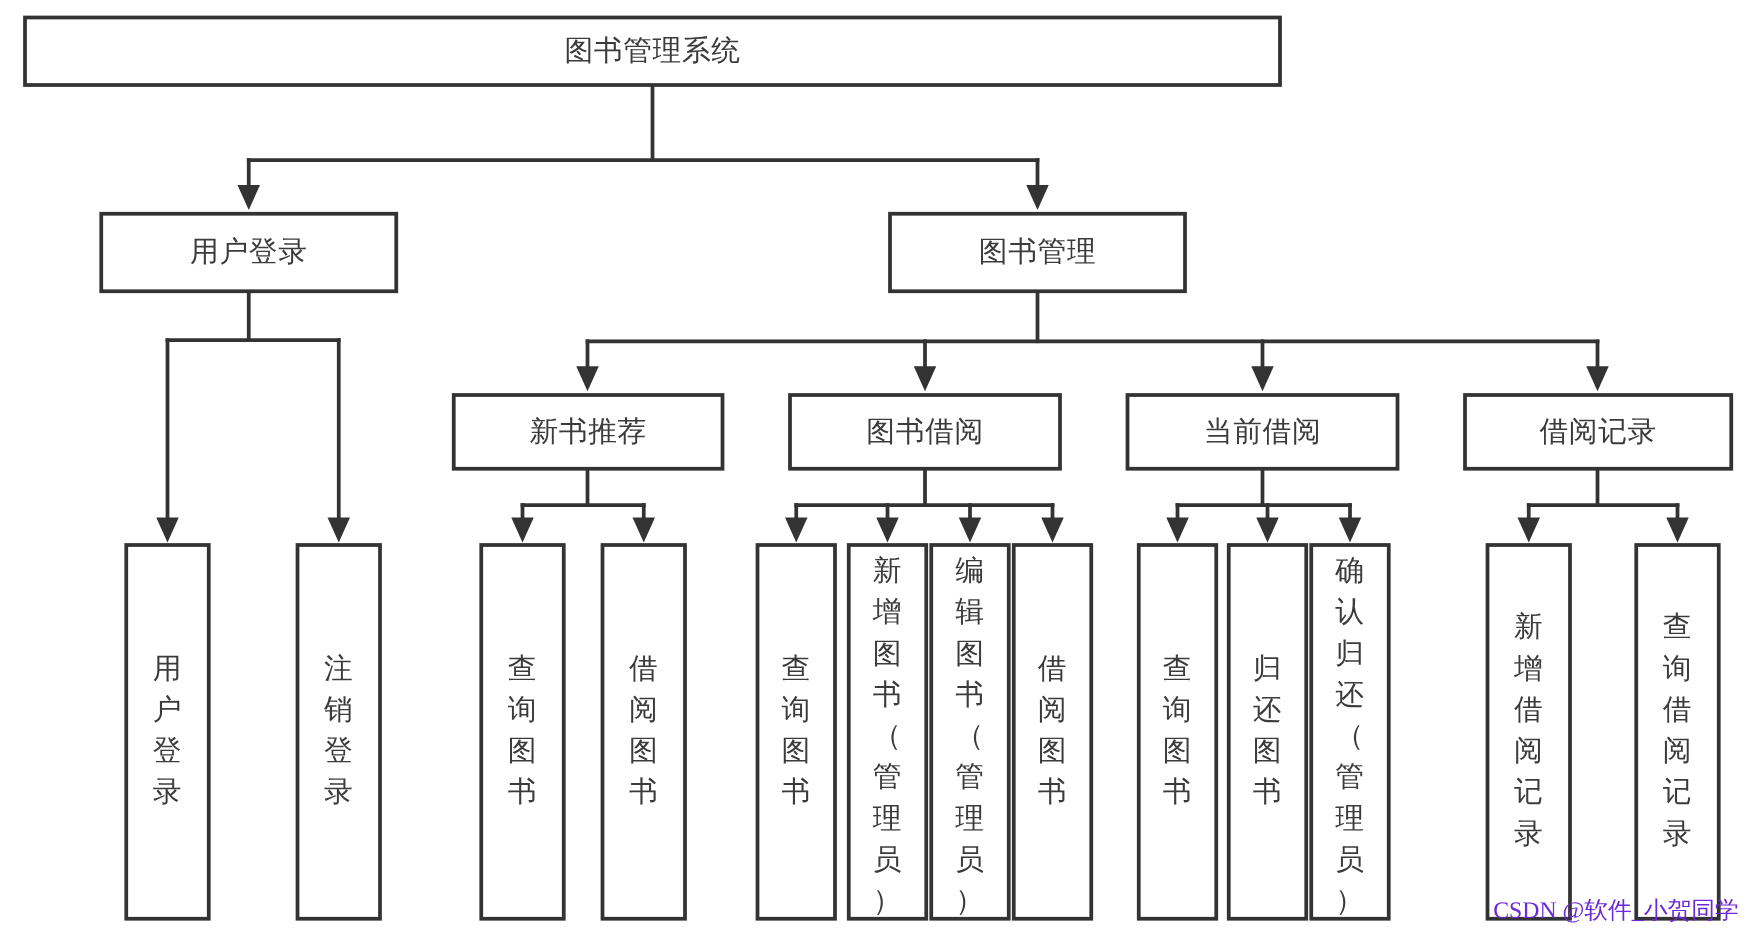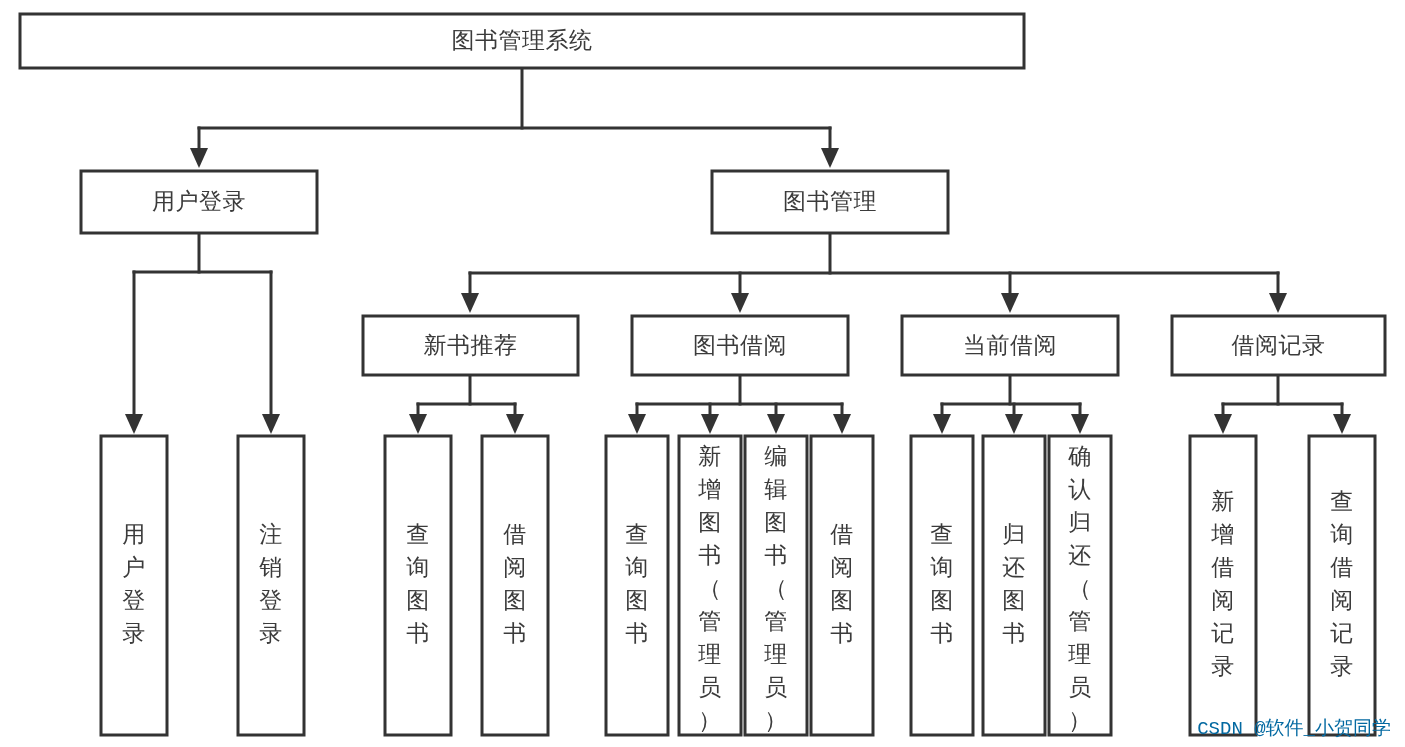--- a/index.html
+++ b/index.html
@@ -46,23 +46,23 @@
     stroke-linecap: square;
   }
   .arrow-head {
     fill: #333333;
     stroke: none;
   }
   .watermark {
     position: absolute;
     right: 14px;
     bottom: 6px;
-    font-family: Liberation Mono, monospace;
+    font-family: Liberation Serif, serif;
     font-size: 19px;
-    color: #0369a1;
+    color: #6d28d9;
     white-space: nowrap;
     user-select: none;
     pointer-events: none;
   }
 </style>
 </head>
 <body>
 
 <div id="diagram-root">
   <svg class="flowchart" viewBox="0 0 1405 747" xmlns="http://www.w3.org/2000/svg">

